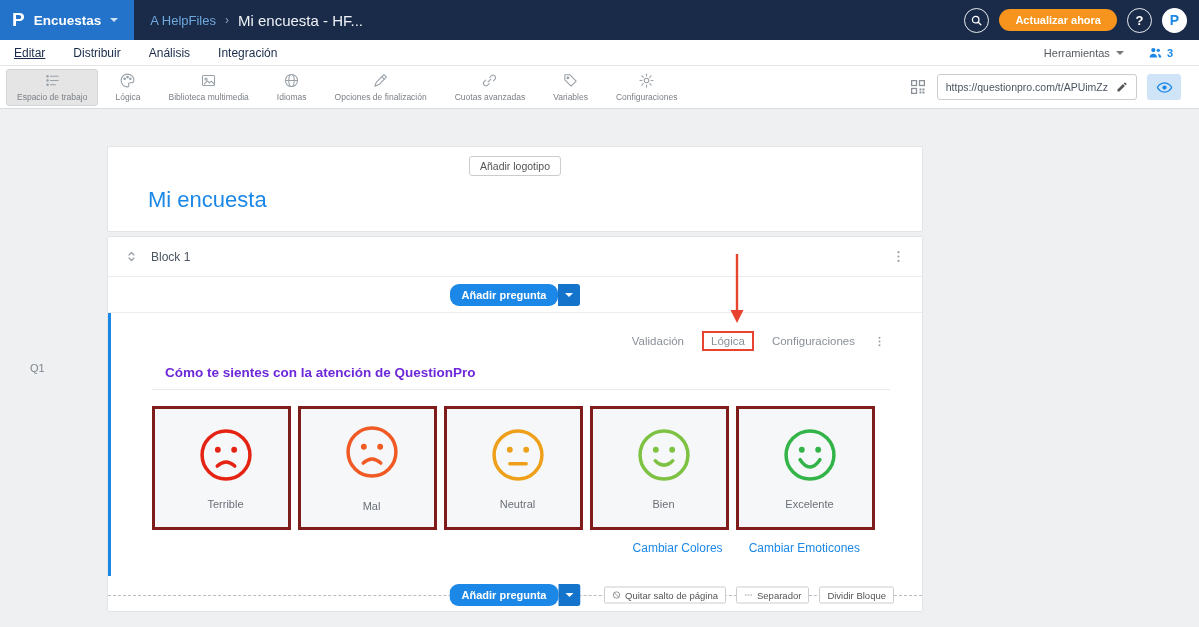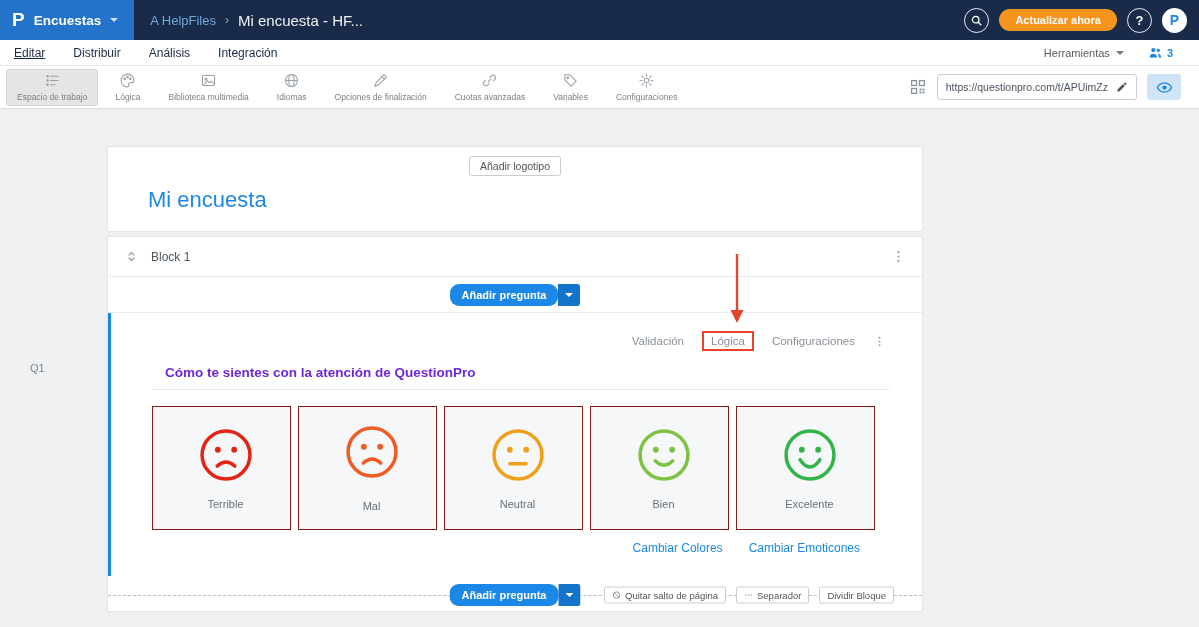--- a/index.html
+++ b/index.html
@@ -95,21 +95,21 @@
   .question-sec { position:relative; height:263px; border-left:3px solid #1b87e6; padding:0 32px 0 38px; }
   .q-menu { position:absolute; right:36px; top:18px; display:flex; align-items:center; gap:18px;
             font-size:11.5px; color:#8a9099; }
   .q-menu-item { cursor:pointer; }
   .logica-box { border:2px solid #e8432e; padding:2px 7px; }
   .q-dots { background:none; border:none; cursor:pointer; line-height:0; }
   .q-dots svg { width:13px; height:13px; color:#9aa0a6; }
   .q-title { position:absolute; left:54px; top:52px; font-size:13.5px; font-weight:700; color:#6d28d9; cursor:text; }
   .q-divider { position:absolute; left:41px; right:32px; top:76px; border-bottom:1px solid #e8eaec; }
   .options { position:absolute; left:41px; top:93px; display:flex; gap:7px; }
-  .option { width:139px; height:124px; background:#f6f7f8; border:1px solid #7f1d1d;
+  .option { width:139px; height:124px; background:#f6f7f8; border:3px solid #7f1d1d;
             display:flex; flex-direction:column; align-items:center; justify-content:center; gap:15px;
             cursor:pointer;padding-left:8px; }
   .smiley { width:56px; height:56px; }
   .smiley .m { display:none; }
   .option[data-mood="sad"] .m-sad { display:inline; }
   .option[data-mood="neutral"] .m-neutral { display:inline; }
   .option[data-mood="happy"] .m-happy { display:inline; }
   .option[data-mood="veryhappy"] .m-veryhappy { display:inline; }
   .opt-label { font-size:11px; color:#6a7077; }
   .q-links { position:absolute; right:62px; top:228px; display:flex; gap:26px; }

